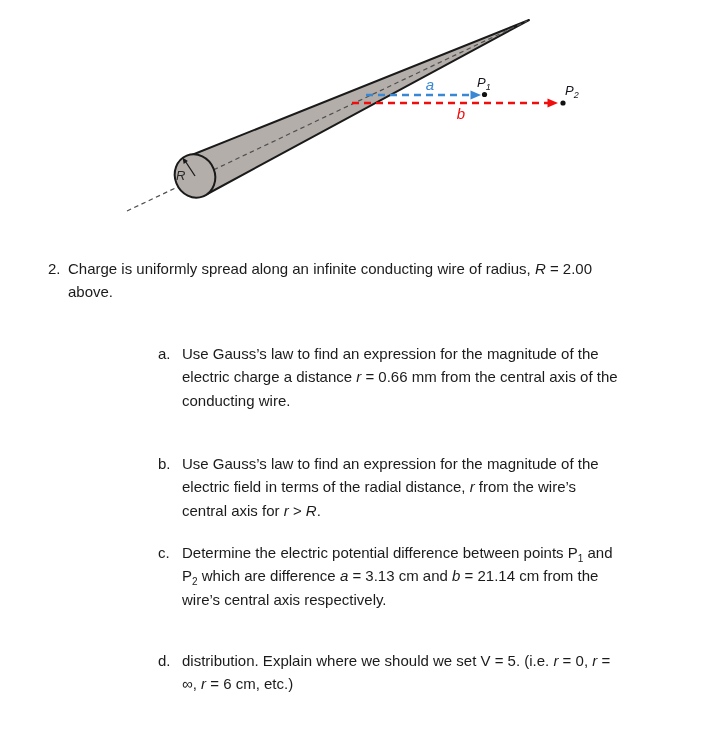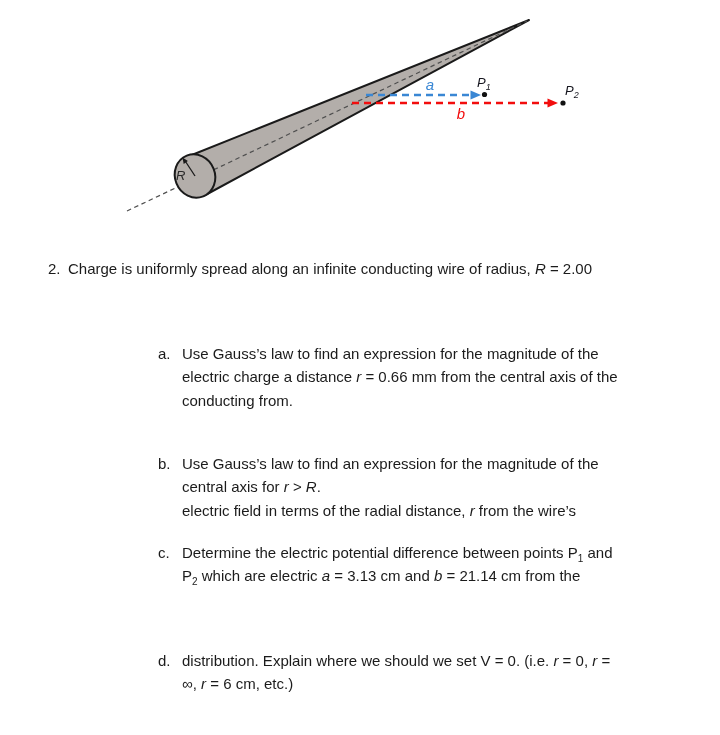--- a/index.html
+++ b/index.html
@@ -53,50 +53,52 @@
     <circle cx="563" cy="103" r="2.6" fill="#111111"></circle>
     <text x="565" y="95" font-size="13" font-style="italic" fill="#16161f">
       <tspan>P</tspan><tspan dy="3" font-size="9">2</tspan>
     </text>
   </svg>
 
   <div class="block intro">
     <span class="marker">2.</span>
     <div>
         <div class="tl"><span>Charge is uniformly spread along an infinite conducting wire of radius, </span><span class="it">R</span><span> = 2.00</span></div>
+        <div class="tl"><span>above.</span></div>
       </div>
   </div>
 
   <div class="block part pa">
     <span class="marker">a.</span>
     <div>
         <div class="tl"><span>Use Gauss’s law to find an expression for the magnitude of the</span></div>
         <div class="tl"><span>electric charge a distance </span><span class="it">r</span><span> = 0.66 mm from the central axis of the</span></div>
-        <div class="tl"><span>conducting from.</span></div>
+        <div class="tl"><span>conducting wire.</span></div>
       </div>
   </div>
 
   <div class="block part pb">
     <span class="marker">b.</span>
     <div>
         <div class="tl"><span>Use Gauss’s law to find an expression for the magnitude of the</span></div>
+        <div class="tl"><span>electric field in terms of the radial distance, </span><span class="it">r</span><span> from the wire’s</span></div>
         <div class="tl"><span>central axis for </span><span class="it">r</span><span> &gt; </span><span class="it">R</span><span>.</span></div>
-        <div class="tl"><span>electric field in terms of the radial distance, </span><span class="it">r</span><span> from the wire’s</span></div>
       </div>
   </div>
 
   <div class="block part pc">
     <span class="marker">c.</span>
     <div>
         <div class="tl"><span>Determine the electric potential difference between points P</span><sub>1</sub><span> and</span></div>
-        <div class="tl"><span>P</span><sub>2</sub><span> which are electric </span><span class="it">a</span><span> = 3.13 cm and </span><span class="it">b</span><span> = 21.14 cm from the</span></div>
+        <div class="tl"><span>P</span><sub>2</sub><span> which are difference </span><span class="it">a</span><span> = 3.13 cm and </span><span class="it">b</span><span> = 21.14 cm from the</span></div>
+        <div class="tl"><span>wire’s central axis respectively.</span></div>
       </div>
   </div>
 
   <div class="block part pd">
     <span class="marker">d.</span>
     <div>
-        <div class="tl"><span>distribution. Explain where we should we set V = 0. (i.e. </span><span class="it">r</span><span> = 0, </span><span class="it">r</span><span> =</span></div>
+        <div class="tl"><span>distribution. Explain where we should we set V = 5. (i.e. </span><span class="it">r</span><span> = 0, </span><span class="it">r</span><span> =</span></div>
         <div class="tl"><span>∞, </span><span class="it">r</span><span> = 6 cm, etc.)</span></div>
       </div>
   </div>
 
 </div>
 
 </body></html>

